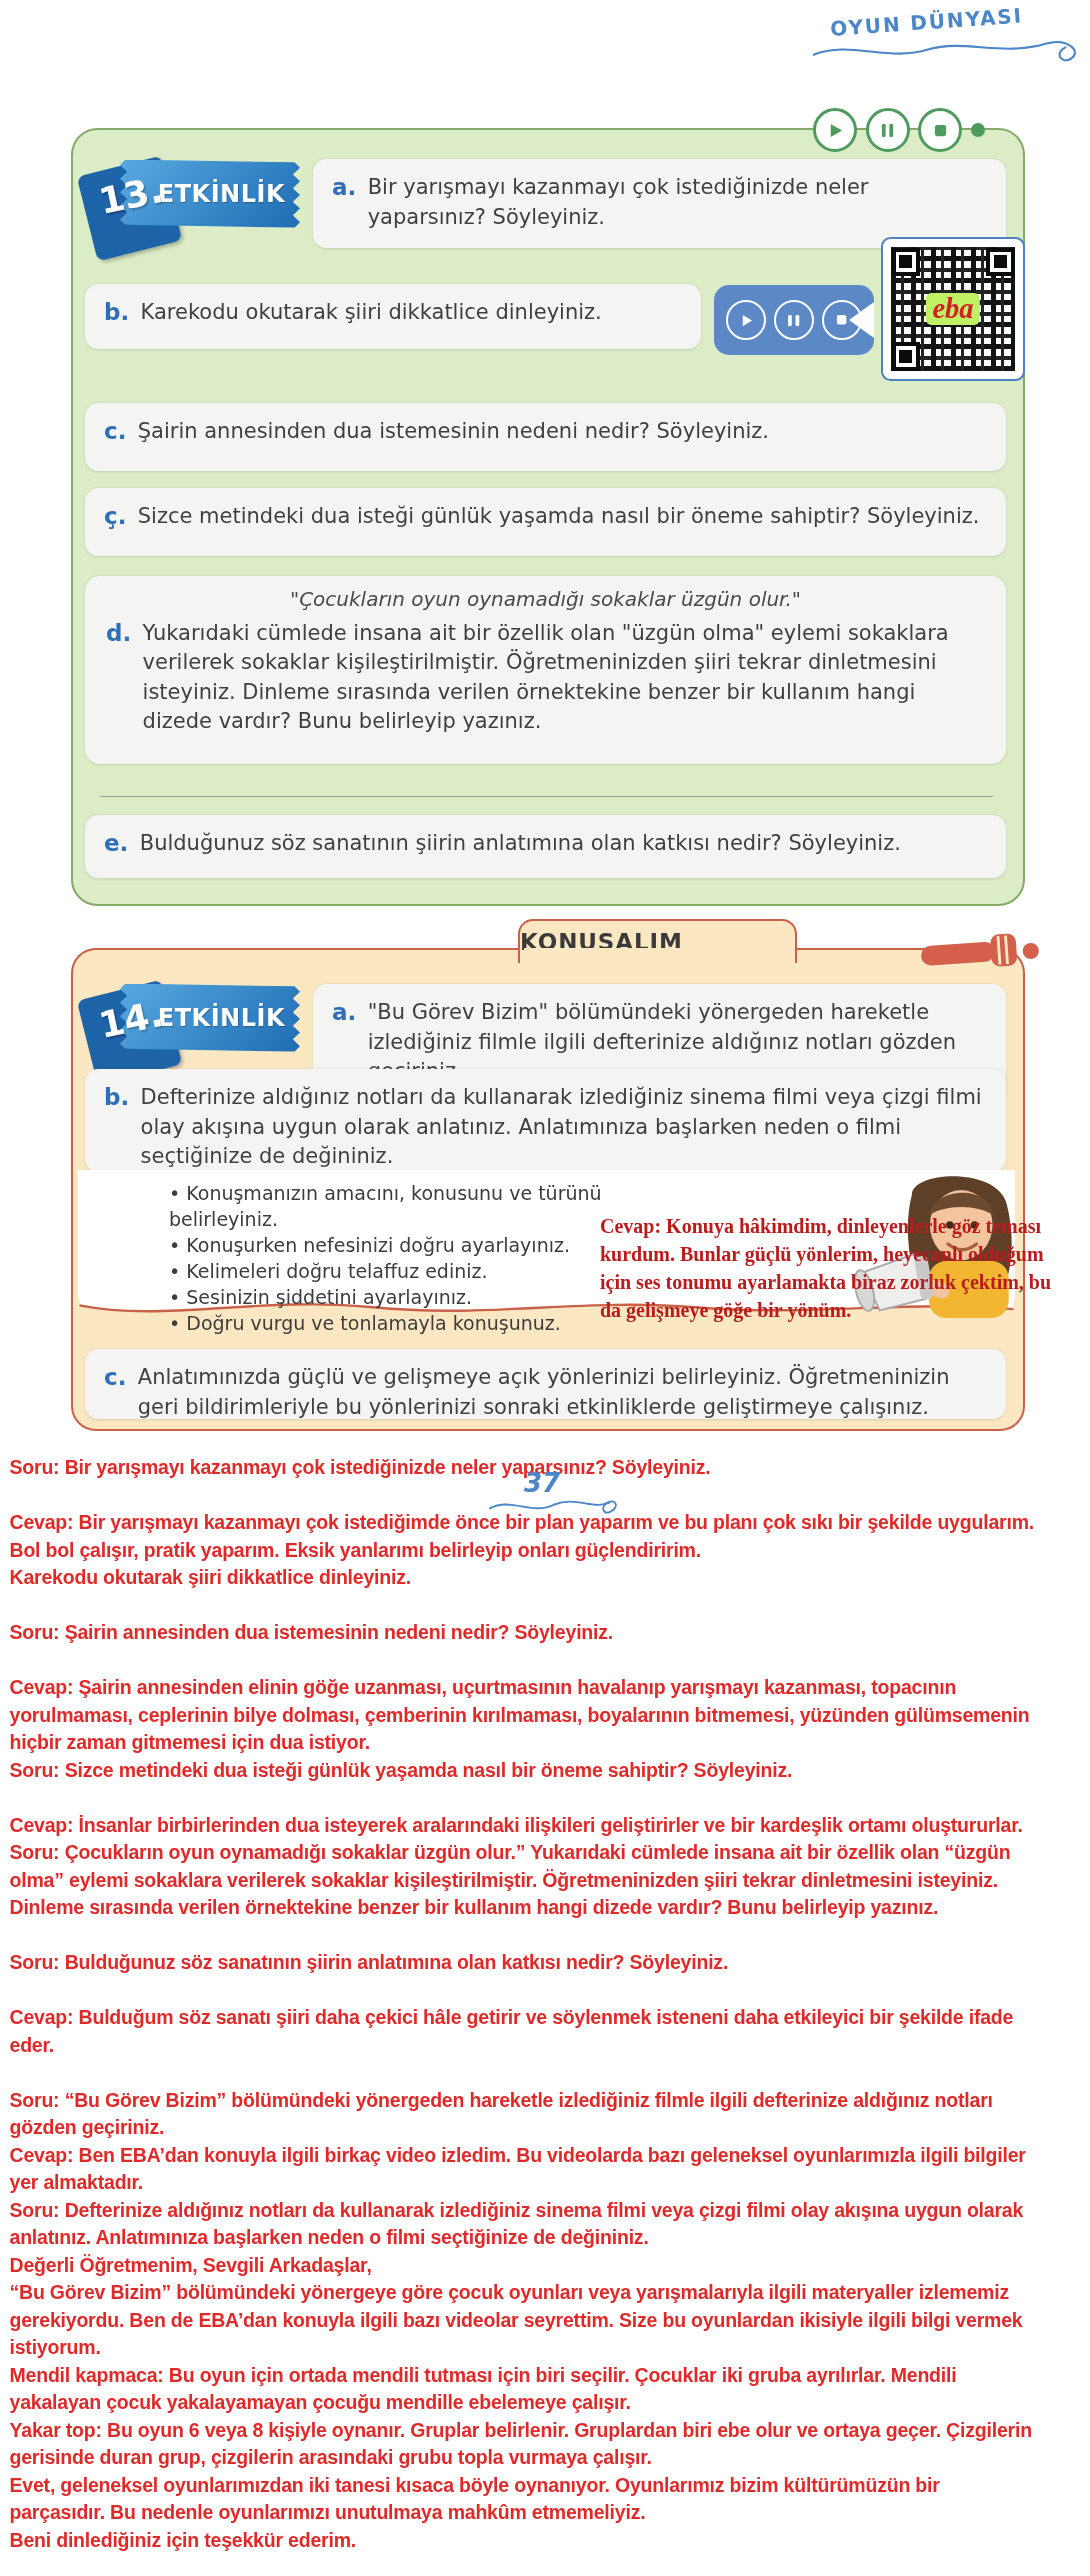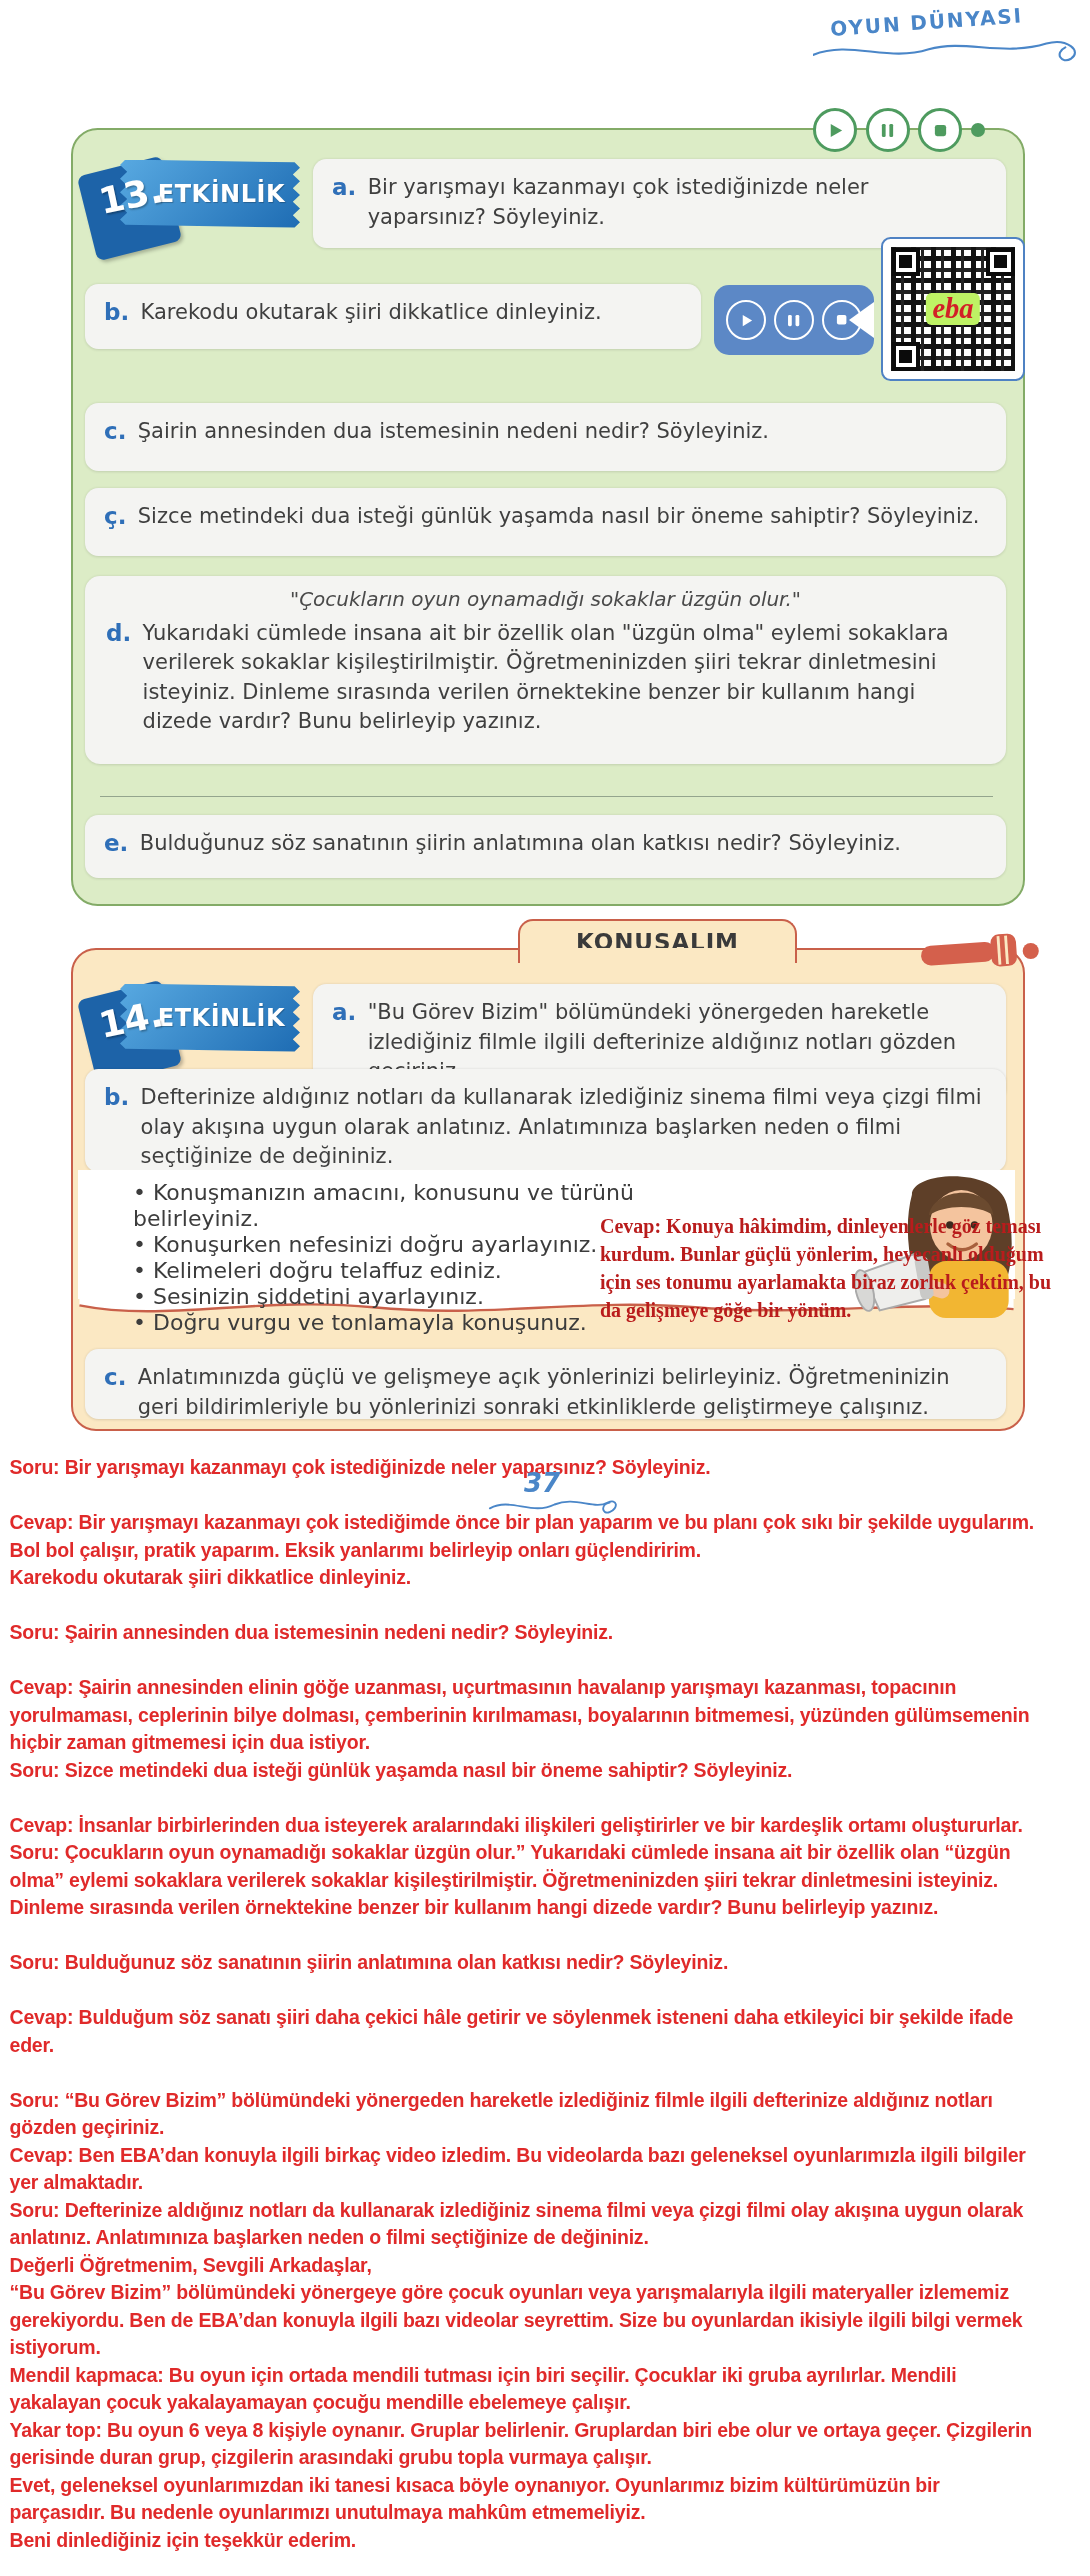--- a/index.html
+++ b/index.html
@@ -68,32 +68,32 @@
   .fdr::after{content:"";position:absolute;inset:3.8px;background:#0b0b0b;}
   #fdr1{left:8.5px;top:8.5px;} #fdr2{right:8.5px;top:8.5px;} #fdr3{left:8.5px;bottom:8.5px;}
   #eba{position:absolute;left:50%;top:50%;transform:translate(-50%,-50%);background:#bef264;
        border-radius:5.7px;padding:0 6.6px;color:#d22027;font-family:"Liberation Serif",serif;
        font-style:italic;font-weight:bold;font-size:28.5px;line-height:32px;}
 
   
   #box14{left:71px;top:948px;width:950px;height:479px;background:#fbe8c3;
          border:2.8px solid #c9604a;border-radius:25px;}
   #tab14{left:518px;top:919px;width:275px;height:42px;background:#fbe8c3;border:2.8px solid #c9604a;
-         border-bottom:none;border-radius:15px 15px 0 0;display:flex;align-items:center;justify-content:center;}
+         border-bottom:none;border-radius:15px 15px 0 0;display:flex;align-items:center;}
   #tabseam{left:524px;top:948px;width:262px;height:7.6px;background:#fbe8c3;}
   #tab14 .ttl{font-family:"DejaVu Sans",sans-serif;font-weight:bold;font-size:23px;color:#3a3a3a;
               letter-spacing:0.9px;}
   #mic14{left:919px;top:929px;z-index:2;}
   #badge14{left:84px;top:976px;}
   #bar14a{left:313px;top:984px;width:693px;min-height:89px;}
   #bar14b{left:85px;top:1069px;width:921px;height:103px;}
   #blob{left:78px;top:1170px;width:937px;height:129px;background:#fff;z-index:1;}
   #blobwave{left:78px;top:1294px;z-index:1;}
   #bullets{left:133px;top:1180px;width:532px;z-index:3;}
-  .bullet-item{font-family:"DejaVu Sans",sans-serif;font-size:22px;line-height:26px;color:#3c3c3c;}
+  .bullet-item{font-family:"DejaVu Sans",sans-serif;font-size:19px;line-height:26px;color:#3c3c3c;margin-left:36px;}
   .bullet-item::before{content:"•  ";color:#3c3c3c;}
   #girl{left:855px;top:1166px;z-index:2;}
   #overlay{left:600px;top:1212px;width:475px;z-index:5;}
   .ov-line{color:#b91c1c;font-size:20px;line-height:28px;white-space:nowrap;font-weight:bold;
            font-family:Liberation Serif, serif;}
   #bar14c{left:85px;top:1349px;width:921px;height:70px;}
 
   
   #pgnum{left:524px;top:1468px;color:#4a86c8;font-weight:bold;font-style:italic;font-size:26px;
          z-index:4;font-family:"DejaVu Sans",sans-serif;}

